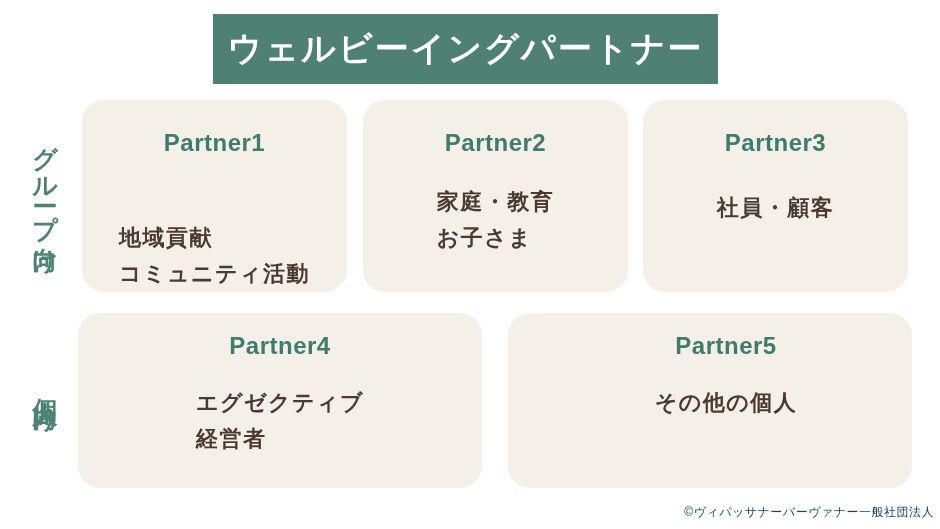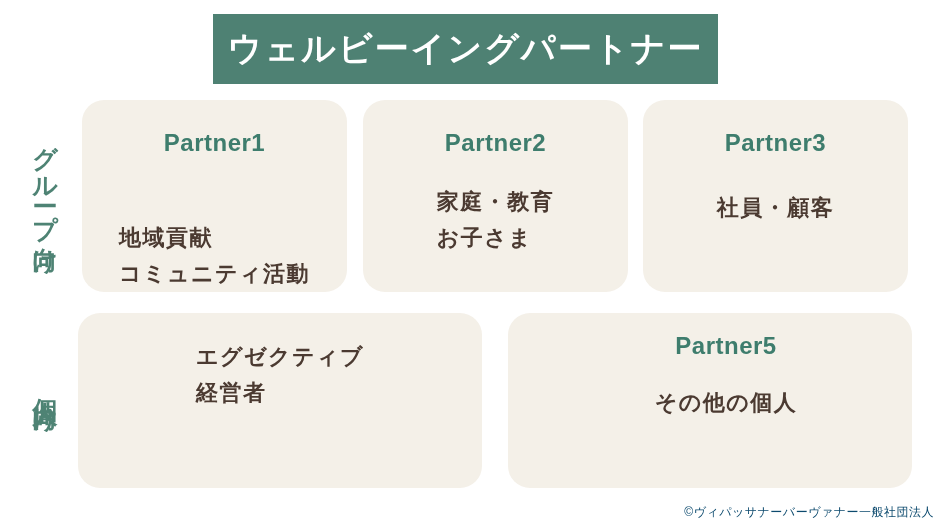--- a/index.html
+++ b/index.html
@@ -121,20 +121,21 @@
   </div>
 
   <div class="card r1 c3">
     <div class="card-title">Partner3</div>
     <div class="card-lines">
       <div class="card-line">社員・顧客</div>
     </div>
   </div>
 
   <div class="card r2 c4">
+    <div class="card-title">Partner4</div>
     <div class="card-lines">
       <div class="card-line">エグゼクティブ</div>
       <div class="card-line">経営者</div>
     </div>
   </div>
 
   <div class="card r2 c5">
     <div class="card-title">Partner5</div>
     <div class="card-lines">
       <div class="card-line">その他の個人</div>

